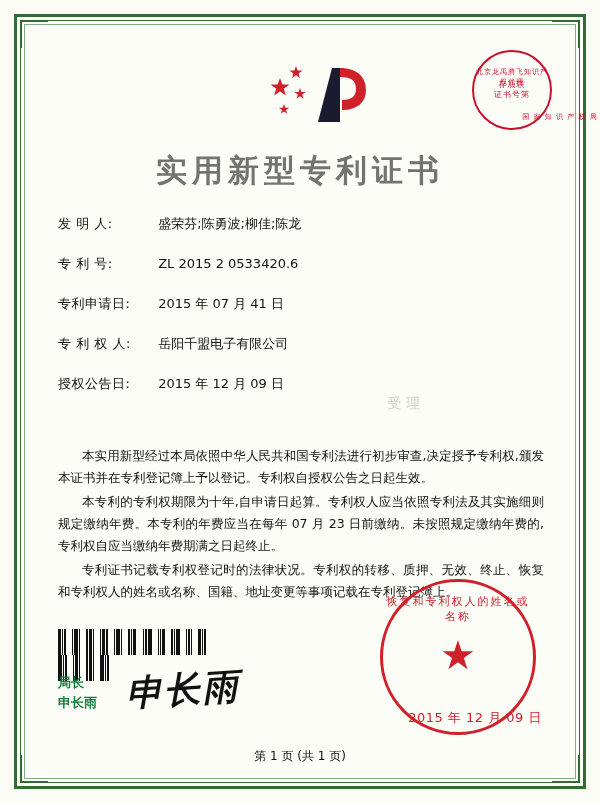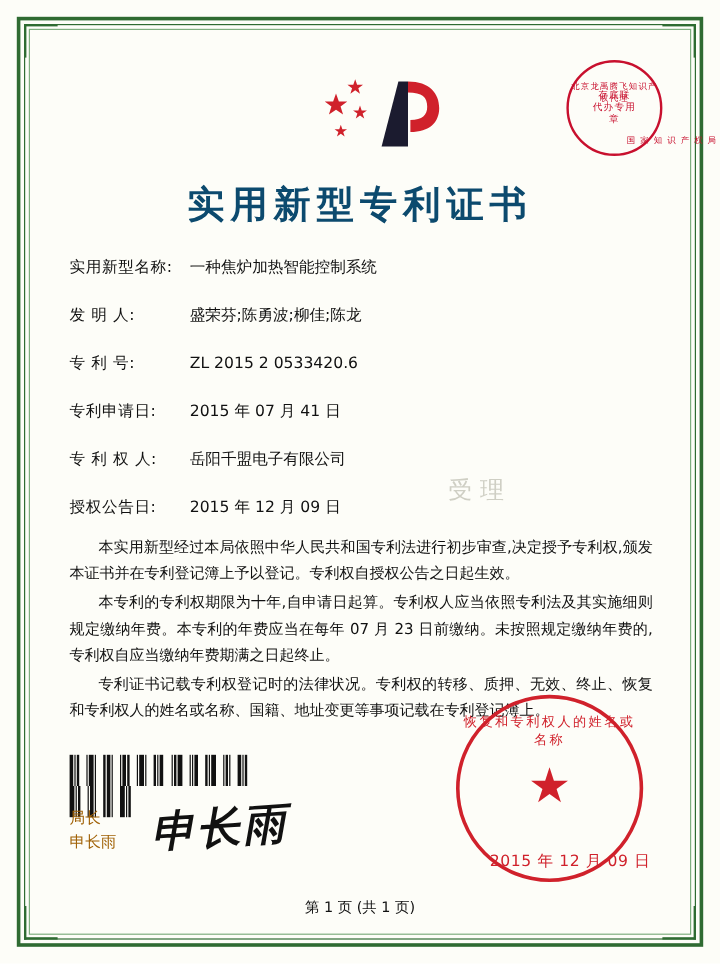--- a/index.html
+++ b/index.html
@@ -118,21 +118,21 @@
   
   .main-title {
     position: absolute;
     left: 0;
     right: 0;
     top: 120px;
     text-align: center;
     font-size: 31px;
     font-weight: bold;
     letter-spacing: 5px;
-    color: #0c4a6e;
+    color: #737373;
     font-family: "DejaVu Sans", "Liberation Sans", sans-serif;
   }
 
   
   .fields {
     position: absolute;
     left: 28px;
     right: 28px;
     top: 185px;
   }
@@ -183,22 +183,23 @@
     margin-right: 1px;
     vertical-align: top;
   }
 
   
   .sig-block {
     position: absolute;
     left: 28px;
     bottom: 60px;
     font-size: 13px;
-    color: #a16207;
+    color: #15803d;
     line-height: 20px;
+    font-weight: bold;
   }
   .sig-handwriting {
     position: absolute;
     left: 96px;
     bottom: 58px;
     font-family: "DejaVu Serif", "Liberation Serif", serif;
     font-size: 36px;
     font-style: italic;
     font-weight: bold;
     color: #111;
@@ -273,21 +274,21 @@
   }
   .corner.tl { left: 20px; top: 20px; border-right: none; border-bottom: none; }
   .corner.tr { right: 20px; top: 20px; border-left: none; border-bottom: none; }
   .corner.bl { left: 20px; bottom: 20px; border-right: none; border-top: none; }
   .corner.br { right: 20px; bottom: 20px; border-left: none; border-top: none; }
 
   .faint-mark {
     position: absolute;
     right: 150px;
     top: 365px;
-    font-size: 20px;
+    font-size: 14px;
     color: #cfcfc4;
   }
 </style>
 </head>
 <body>
 
 <div class="certificate">
 
   <div class="border-outer"></div>
   <div class="border-inner"></div>
@@ -317,32 +318,28 @@
         <g fill="#d0212b">
           <path d="M80,12 C98,12 106,22 106,34 C106,46 98,54 82,54 L82,44 C92,44 96,40 96,33 C96,25 92,21 80,21 Z"></path>
         </g>
       </svg>
     </div>
 
     <div class="stamp-topright">
       <div class="arc-top">北京龙禹腾飞知识产权代理</div>
       <div class="st-inner">
         <div>存底联</div>
-        <div>代办专用章</div>
+        <div>证书号第</div>
       </div>
       <div class="arc-bottom">国 家 知 识 产 权 局</div>
     </div>
 
     <div class="main-title">实用新型专利证书</div>
 
     <div class="fields">
-      <div class="field-row">
-        <span class="field-label">实用新型名称:</span>
-        <span class="field-value">一种焦炉加热智能控制系统</span>
-      </div>
       <div class="field-row">
         <span class="field-label">发 明 人:</span>
         <span class="field-value">盛荣芬;陈勇波;柳佳;陈龙</span>
       </div>
       <div class="field-row">
         <span class="field-label">专 利 号:</span>
         <span class="field-value">ZL 2015 2 0533420.6</span>
       </div>
       <div class="field-row">
         <span class="field-label">专利申请日:</span>

